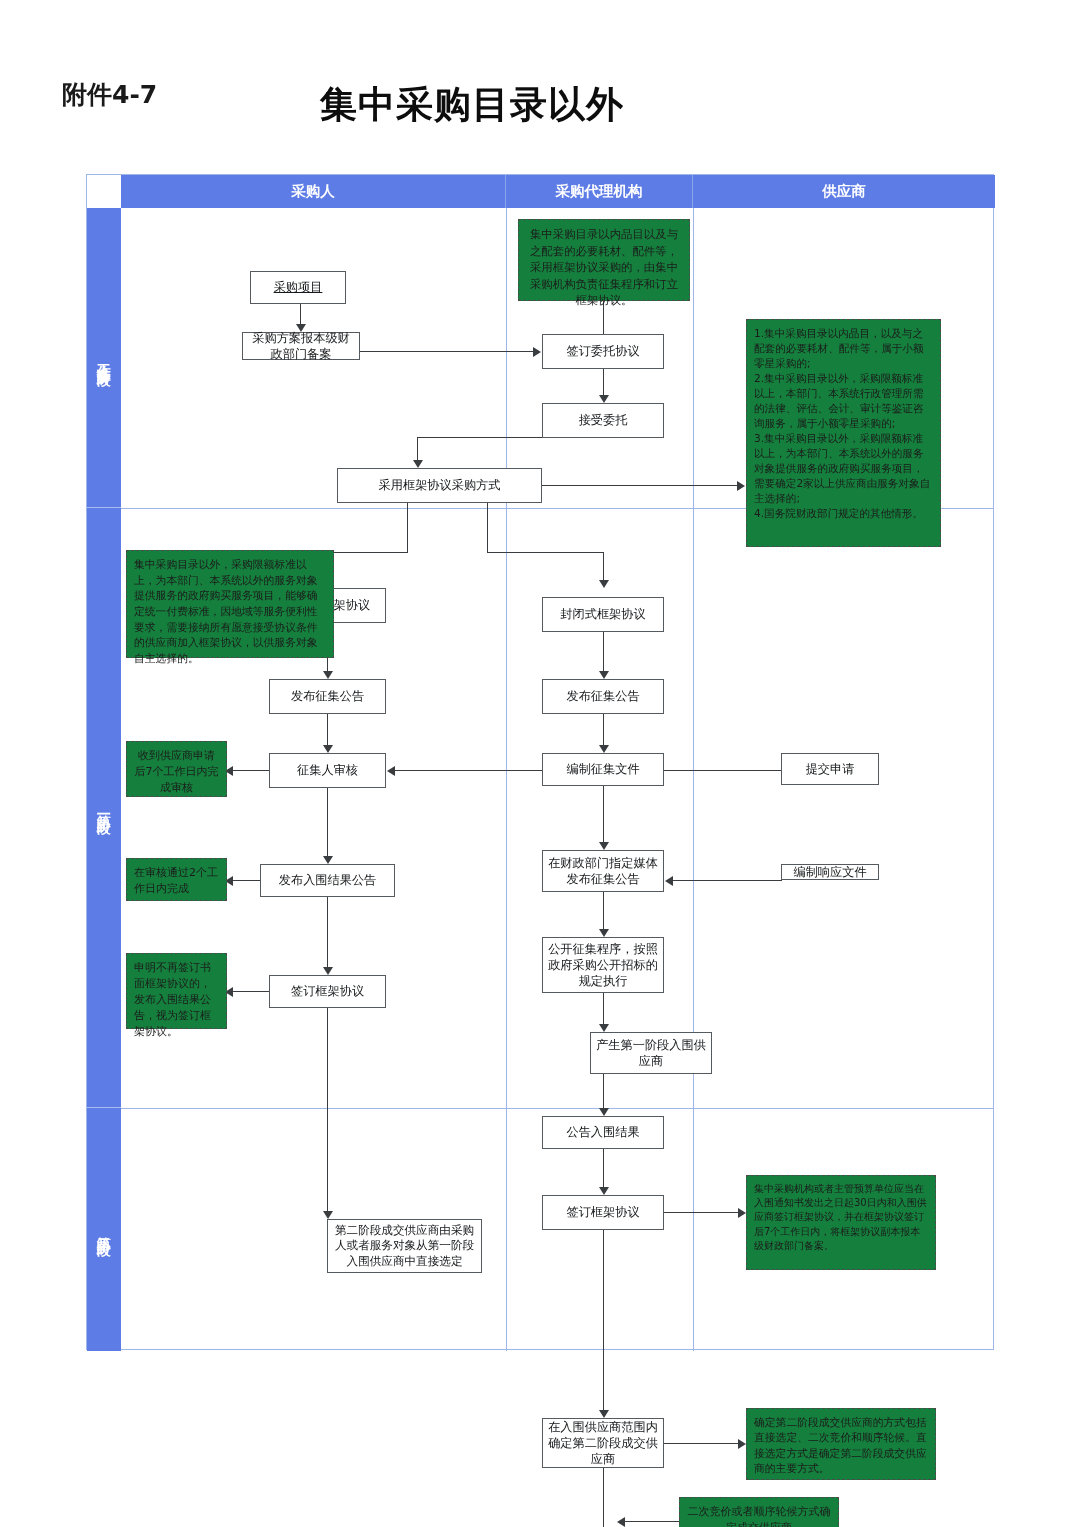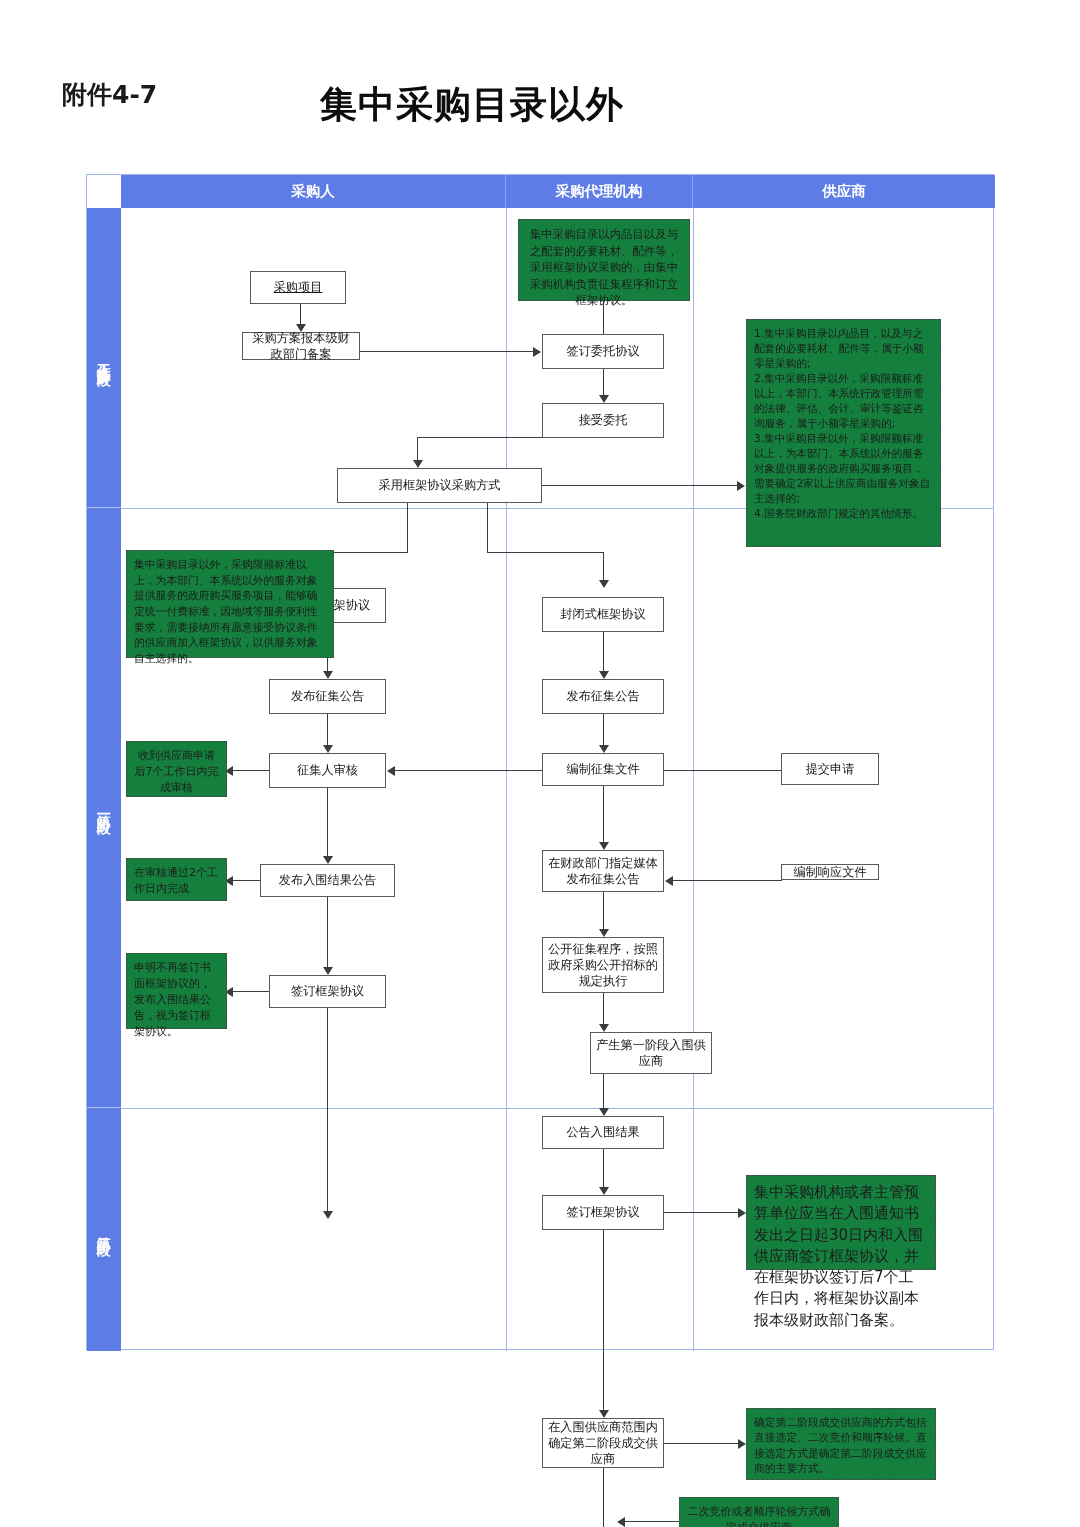--- a/index.html
+++ b/index.html
@@ -253,25 +253,26 @@
   <div class="ln lnv" style="left:516px;top:899px;height:36px;"></div>
   <div class="arw arw-d" style="left:512px;top:933px;"></div>
   <div class="node" style="left:455px;top:941px;width:122px;height:33px;">公告入围结果</div>
 
   <div class="ln lnv" style="left:516px;top:974px;height:40px;"></div>
   <div class="arw arw-d" style="left:512px;top:1012px;"></div>
   <div class="node" style="left:455px;top:1020px;width:122px;height:35px;">签订框架协议</div>
 
   <div class="ln lnh" style="left:577px;top:1037px;width:76px;"></div>
   <div class="arw arw-r" style="left:651px;top:1033px;"></div>
-  <div class="note" style="left:659px;top:1000px;width:190px;height:95px;font-size:15px;line-height:1.42;">集中采购机构或者主管预算单位应当在入围通知书发出之日起30日内和入围供应商签订框架协议，并在框架协议签订后7个工作日内，将框架协议副本报本级财政部门备案。</div>
+  <div class="note" style="left:659px;top:1000px;width:190px;height:95px;font-size:10px;line-height:1.42;">集中采购机构或者主管预算单位应当在入围通知书发出之日起30日内和入围供应商签订框架协议，并在框架协议签订后7个工作日内，将框架协议副本报本级财政部门备案。</div>
 
   <div class="ln lnv" style="left:516px;top:1055px;height:182px;"></div>
   <div class="arw arw-d" style="left:512px;top:1235px;"></div>
 
+  <div class="node" style="left:240px;top:1044px;width:155px;height:54px;font-size:11.6px;">第二阶段成交供应商由采购人或者服务对象从第一阶段入围供应商中直接选定</div>
 
   <div class="node" style="left:455px;top:1243px;width:122px;height:50px;">在入围供应商范围内确定第二阶段成交供应商</div>
 
   <div class="ln lnh" style="left:577px;top:1268px;width:76px;"></div>
   <div class="arw arw-r" style="left:651px;top:1264px;"></div>
   <div class="note" style="left:659px;top:1233px;width:190px;height:72px;font-size:10.8px;line-height:1.42;">确定第二阶段成交供应商的方式包括直接选定、二次竞价和顺序轮候。直接选定方式是确定第二阶段成交供应商的主要方式。</div>
 
   <div class="ln lnv" style="left:516px;top:1293px;height:112px;"></div>
 
   <div class="note center" style="left:592px;top:1322px;width:160px;height:48px;font-size:11px;">二次竞价或者顺序轮候方式确定成交供应商</div>

